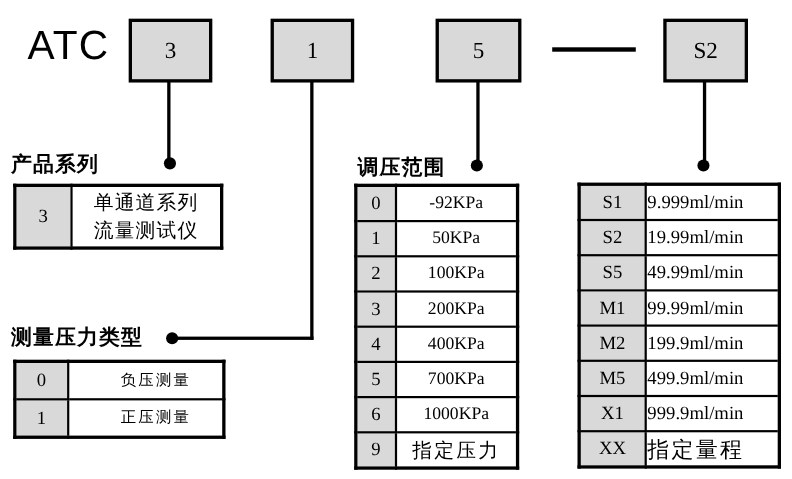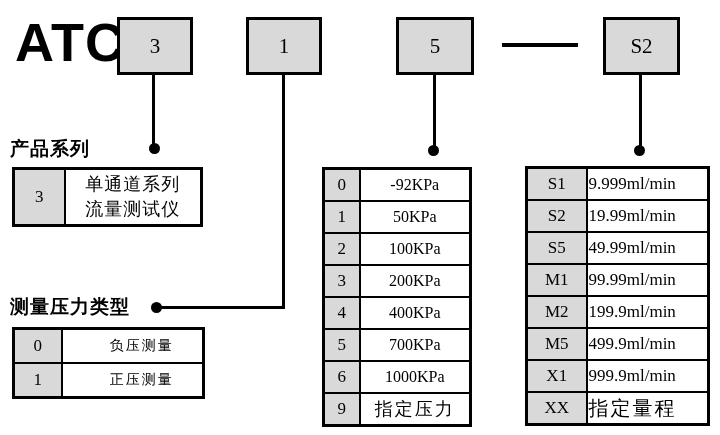--- a/index.html
+++ b/index.html
@@ -2,22 +2,22 @@
 <html><head>
 <meta charset="utf-8">
 <style>
   html,body { margin:0; padding:0; background:#ffffff; }
   #stage {
     position:relative; width:720px; height:435px; background:#ffffff;
     color:#000; font-family:"Liberation Serif","DejaVu Serif",serif; overflow:hidden;
   }
   
   #prefix {
-    position:absolute; left:15px; top:16px; font-family:"Liberation Sans","DejaVu Sans",sans-serif;
-    font-size:54px; line-height:52px; letter-spacing:1px;font-weight:bold;
+    position:absolute; left:25px; top:16px; font-family:"Liberation Sans","DejaVu Sans",sans-serif;
+    font-size:37px; line-height:52px; letter-spacing:1px;
   }
   
   .codebox {
     position:absolute; top:17px; width:76px; height:58px; box-sizing:border-box;
     background:#d9d9d9; border:3px solid #000;
     display:flex; align-items:center; justify-content:center;
     font-size:21px; font-family:"Liberation Serif","DejaVu Serif",serif;
   }
   #box-series    { left:117px; }
   #box-pressure  { left:246px; }
@@ -79,20 +79,21 @@
   <div class="vline" id="line-pressure-v"></div>
   <div class="hline" id="line-pressure-h"></div>
   <div class="dot" id="dot-pressure"></div>
   <div class="vline" id="line-regulation"></div>
   <div class="dot" id="dot-regulation"></div>
   <div class="vline" id="line-detection"></div>
   <div class="dot" id="dot-detection"></div>
 
   <div class="hdr" id="hdr-series">产品系列</div>
   <div class="hdr" id="hdr-pressure">测量压力类型</div>
+  <div class="hdr" id="hdr-regulation">调压范围</div>
 
   <table class="t" id="t-series">
     <colgroup>
         <col style="width:51px">
         <col>
       </colgroup>
     <tbody>
         <tr>
       <td class="code">3</td>
       <td class="val">单通道系列

